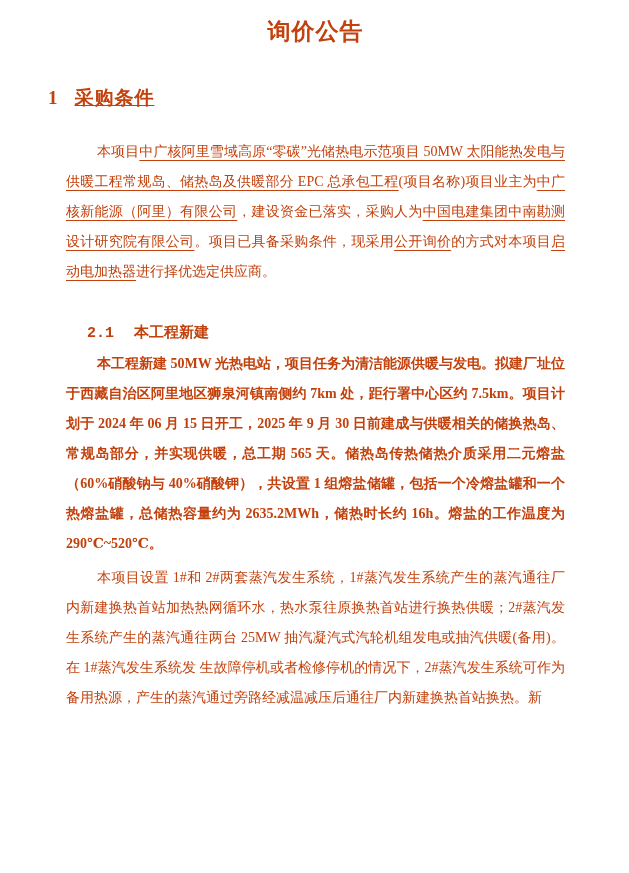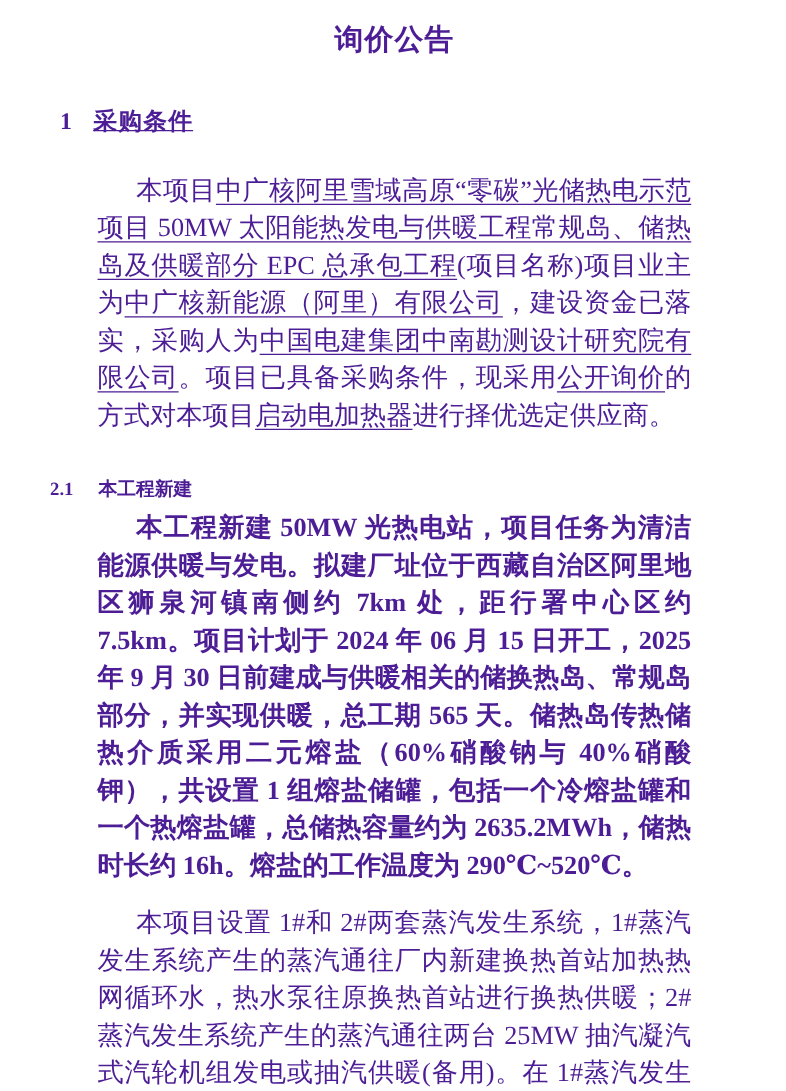--- a/index.html
+++ b/index.html
@@ -5,21 +5,21 @@
   html, body { margin: 0; padding: 0; background: #ffffff; }
   .page {
     position: relative;
     width: 629px;
     height: 873px;
     margin: 0 auto;
     background: #ffffff;
     box-sizing: border-box;
     padding: 0 60px 0 62px;
     overflow: hidden;
-    color: #4c1d95;
+    color: #c2410c;
     font-family: "Liberation Serif", "DejaVu Serif", serif;
   }
   .doc-title {
     margin: 16px 0 0 0;
     text-align: center;
     font-family: "Liberation Sans", "DejaVu Sans", sans-serif;
     font-weight: bold;
     font-size: 23px;
     line-height: 30px;
     letter-spacing: 1px;
@@ -42,27 +42,28 @@
     letter-spacing: 1px;
   }
   .sub-h {
     margin: 36px 0 0 -22px;
     font-size: 15px;
     font-weight: bold;
     line-height: 18px;
     font-family: "Liberation Sans", "DejaVu Sans", sans-serif;
   }
   .sub-h .num {
-    font-family: Liberation Serif, serif;
+    font-family: Liberation Mono, monospace;
     display: inline-block;
     margin-right: 20px;
+    margin-left: 47px;
   }
   p.body {
-    margin: 16px;
-    font-size: 21px;
+    margin: 4px;
+    font-size: 14px;
     line-height: 30px;
     text-align: justify;
     text-indent: 31px;
   }
   p.body.first  { margin-top: 28px; }
   p.body.after-sub { margin-top: 6px; font-weight: bold; }
   .u {
     text-decoration: underline;
     text-underline-offset: 4px;
     text-decoration-thickness: 1px;

